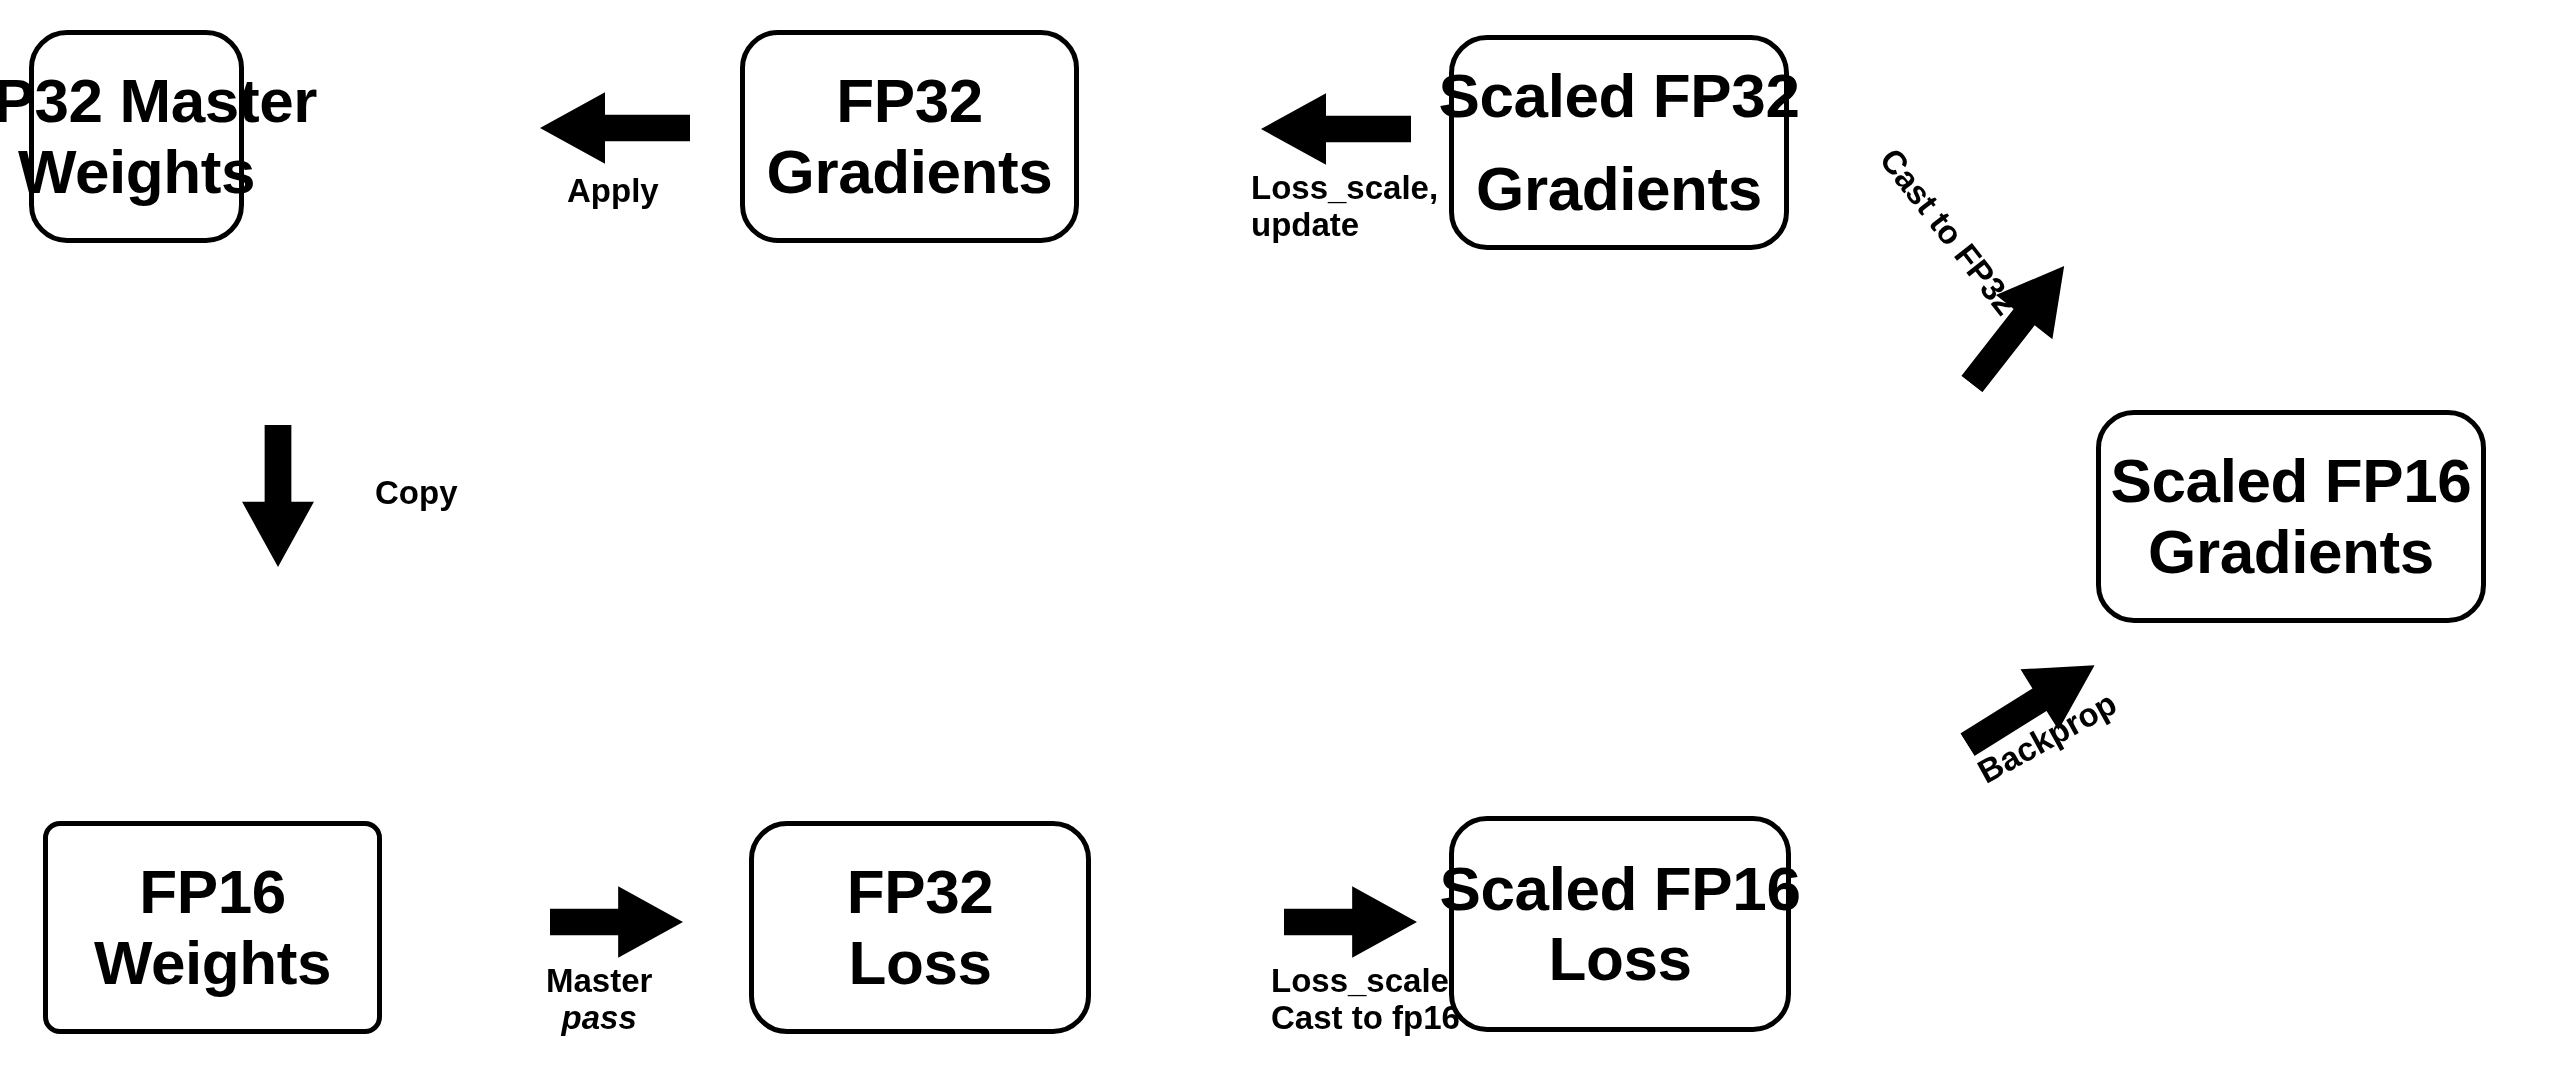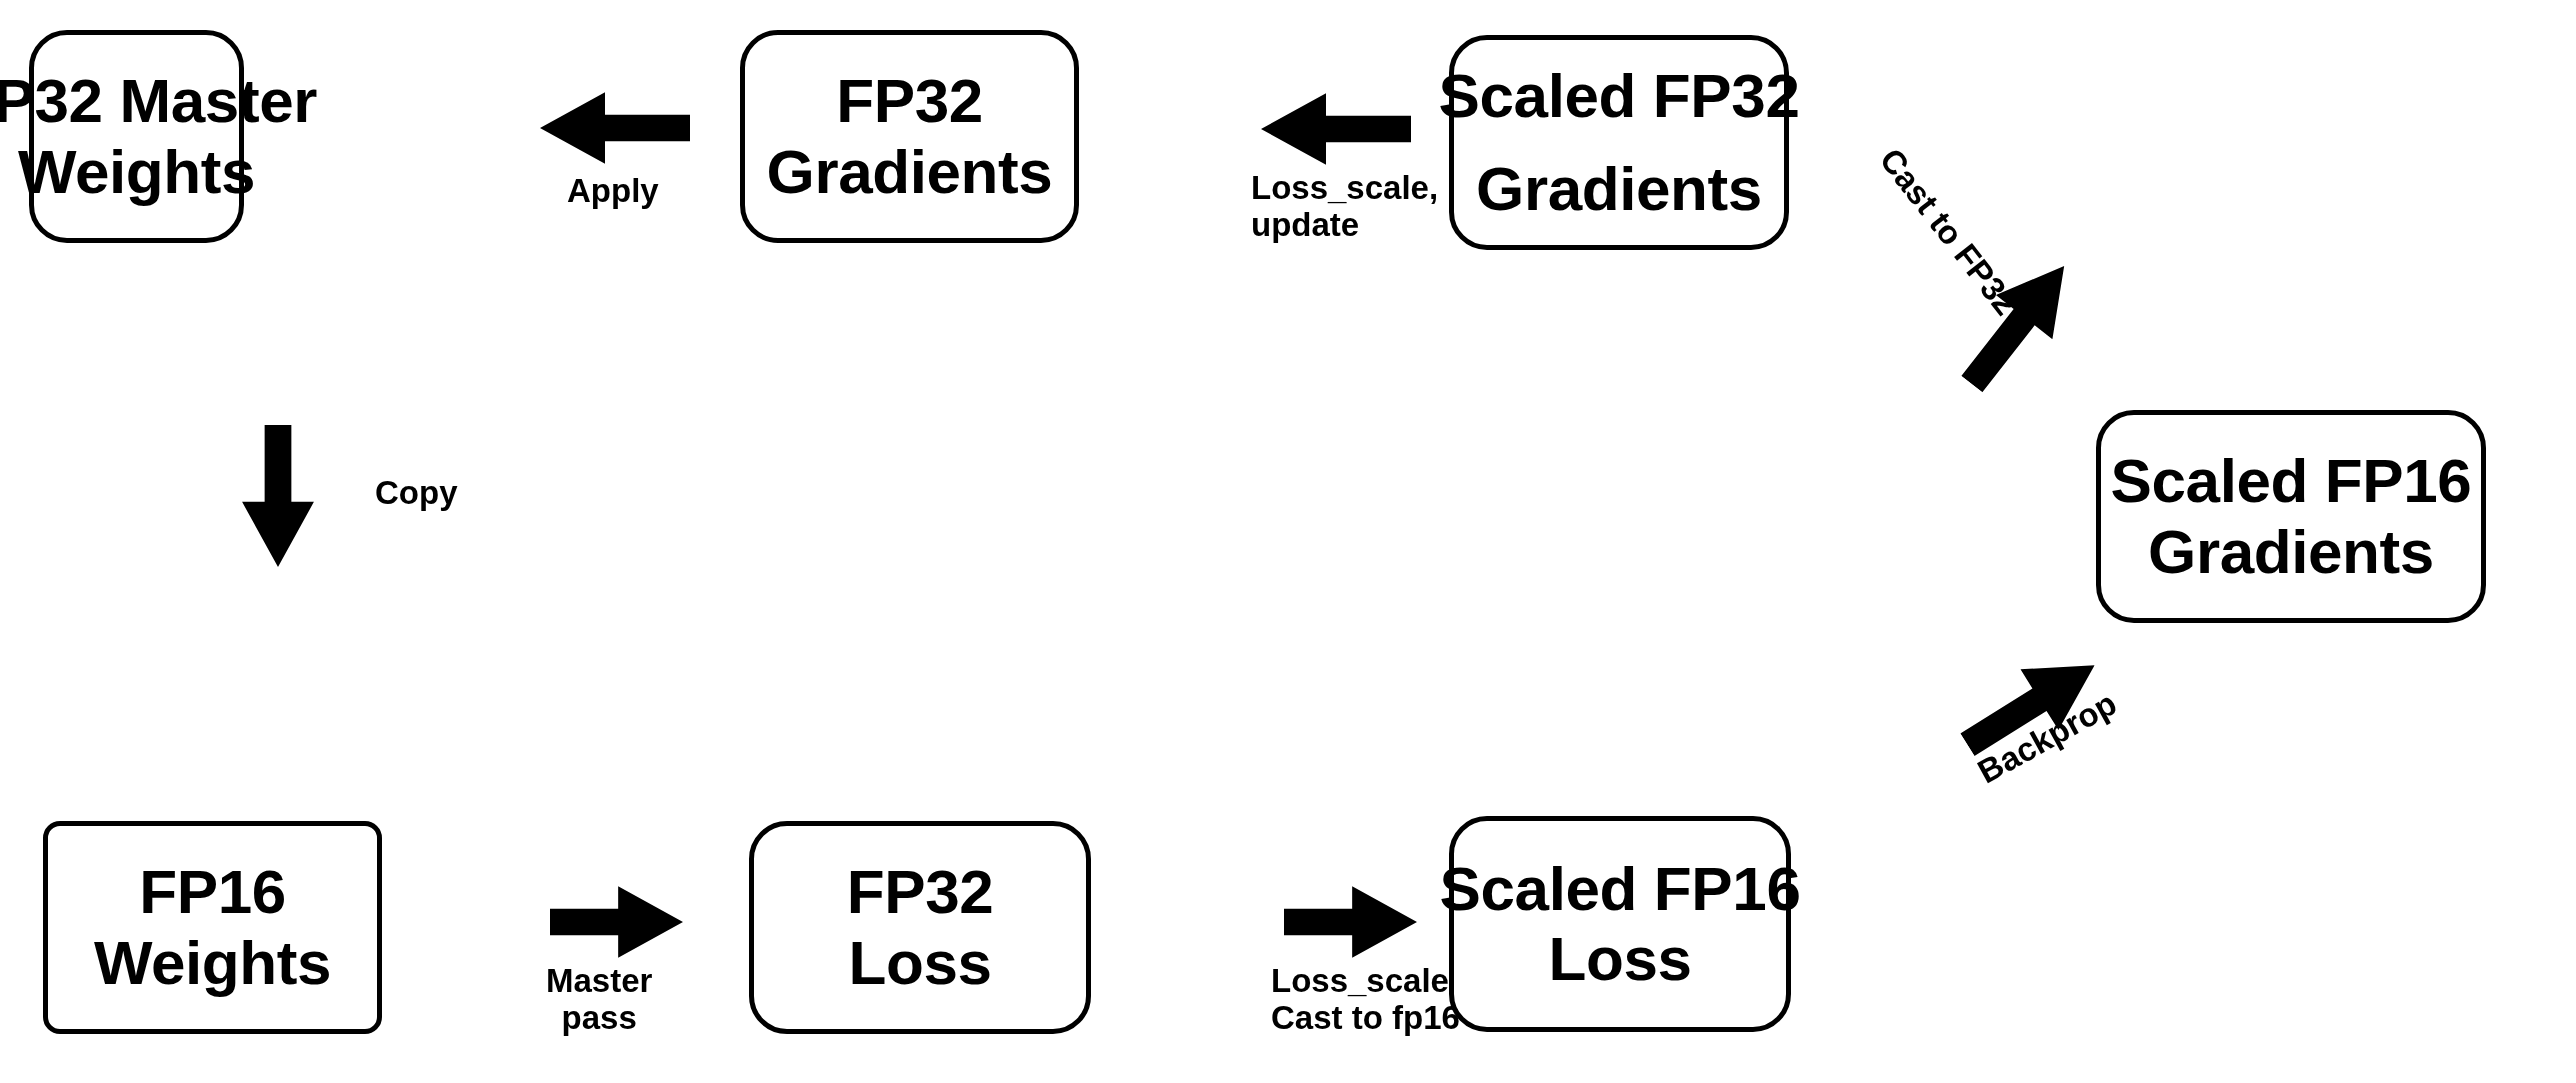--- a/index.html
+++ b/index.html
@@ -144,21 +144,21 @@
     <span>Copy</span>
   </div>
 
   <div class="arrow" style="left:550px; top:886px; width:133px; height:72px;">
     <svg viewBox="0 0 160 86" width="133" height="72" aria-hidden="true">
       <path d="M 160 43 L 82 86 L 82 59 L 0 59 L 0 27 L 82 27 L 82 0 Z" fill="#000000"></path>
     </svg>
   </div>
   <div class="edge-label" style="left:546px; top:963px;">
     <span style="display:block;">Master</span>
-    <span style="display:block; text-align:center;">pass</span>
+    <span style="display:block; text-align:center;font-style:italic;">pass</span>
   </div>
 
   <div class="arrow" style="left:1284px; top:886px; width:133px; height:72px;">
     <svg viewBox="0 0 160 86" width="133" height="72" aria-hidden="true">
       <path d="M 160 43 L 82 86 L 82 59 L 0 59 L 0 27 L 82 27 L 82 0 Z" fill="#000000"></path>
     </svg>
   </div>
   <div class="edge-label" style="left:1251px; top:963px;margin-left:20px;">
     <span style="display:block;">Loss_scale</span>
     <span style="display:block;">Cast to fp16</span>

